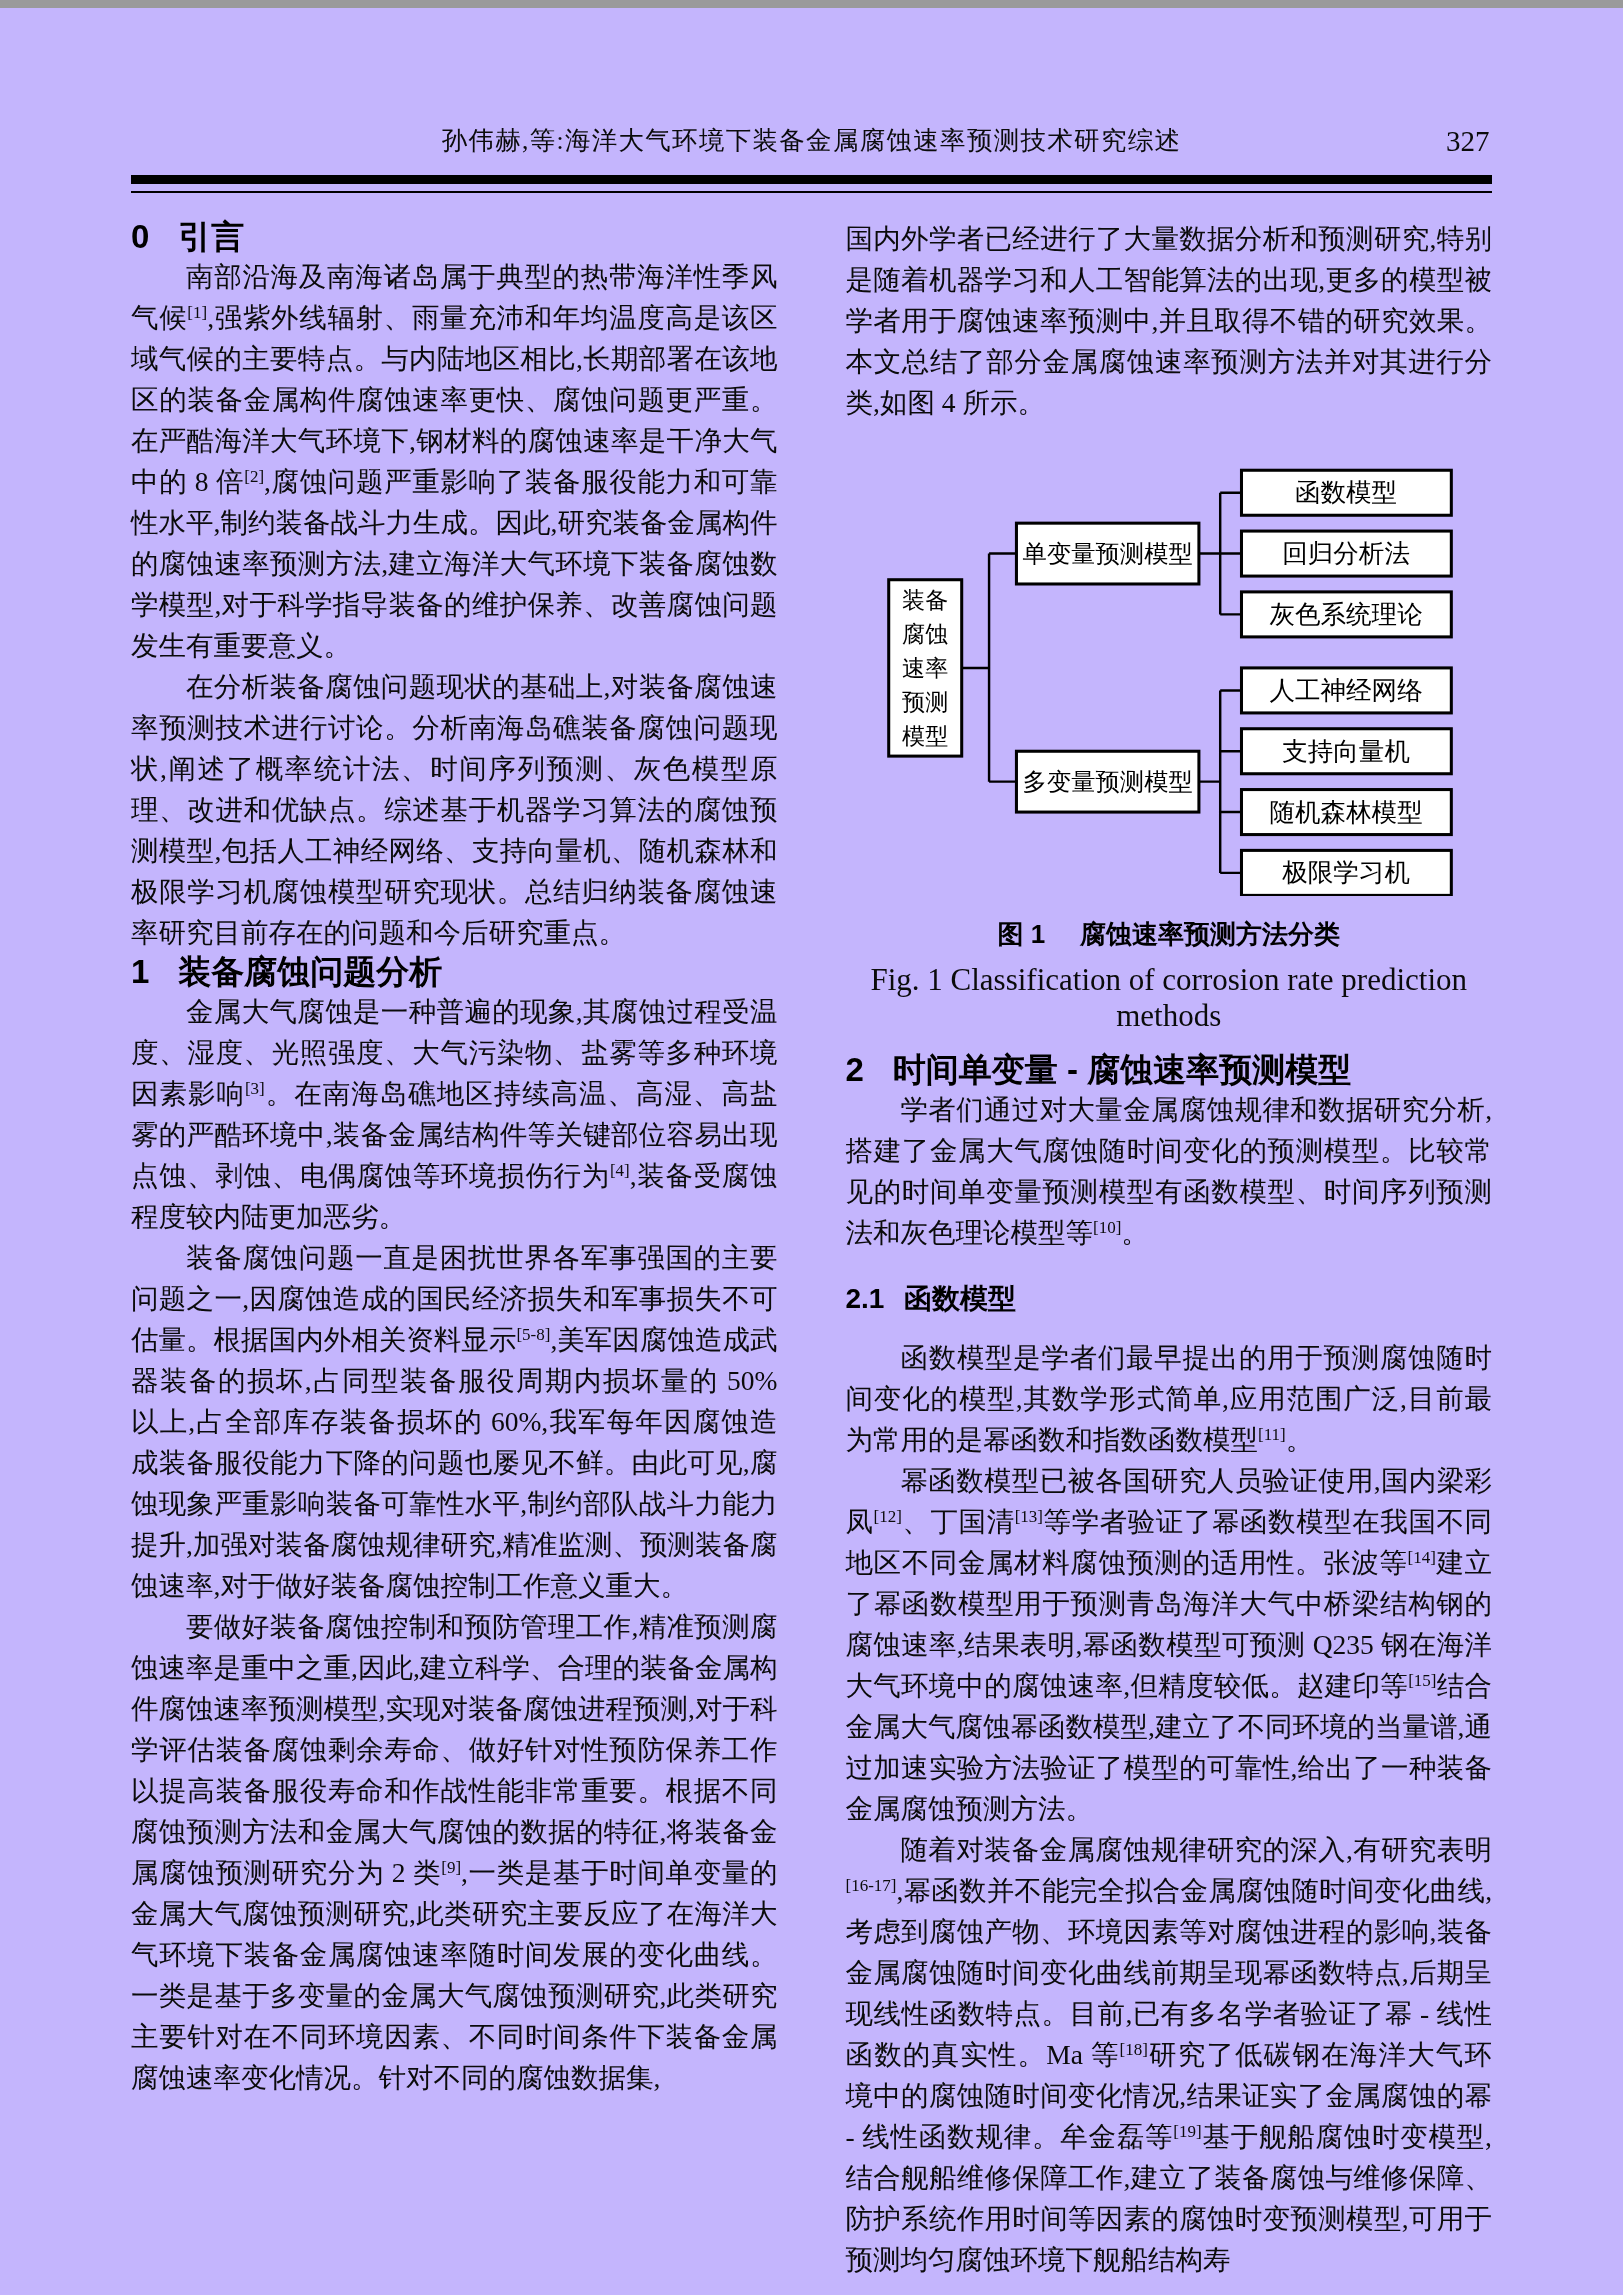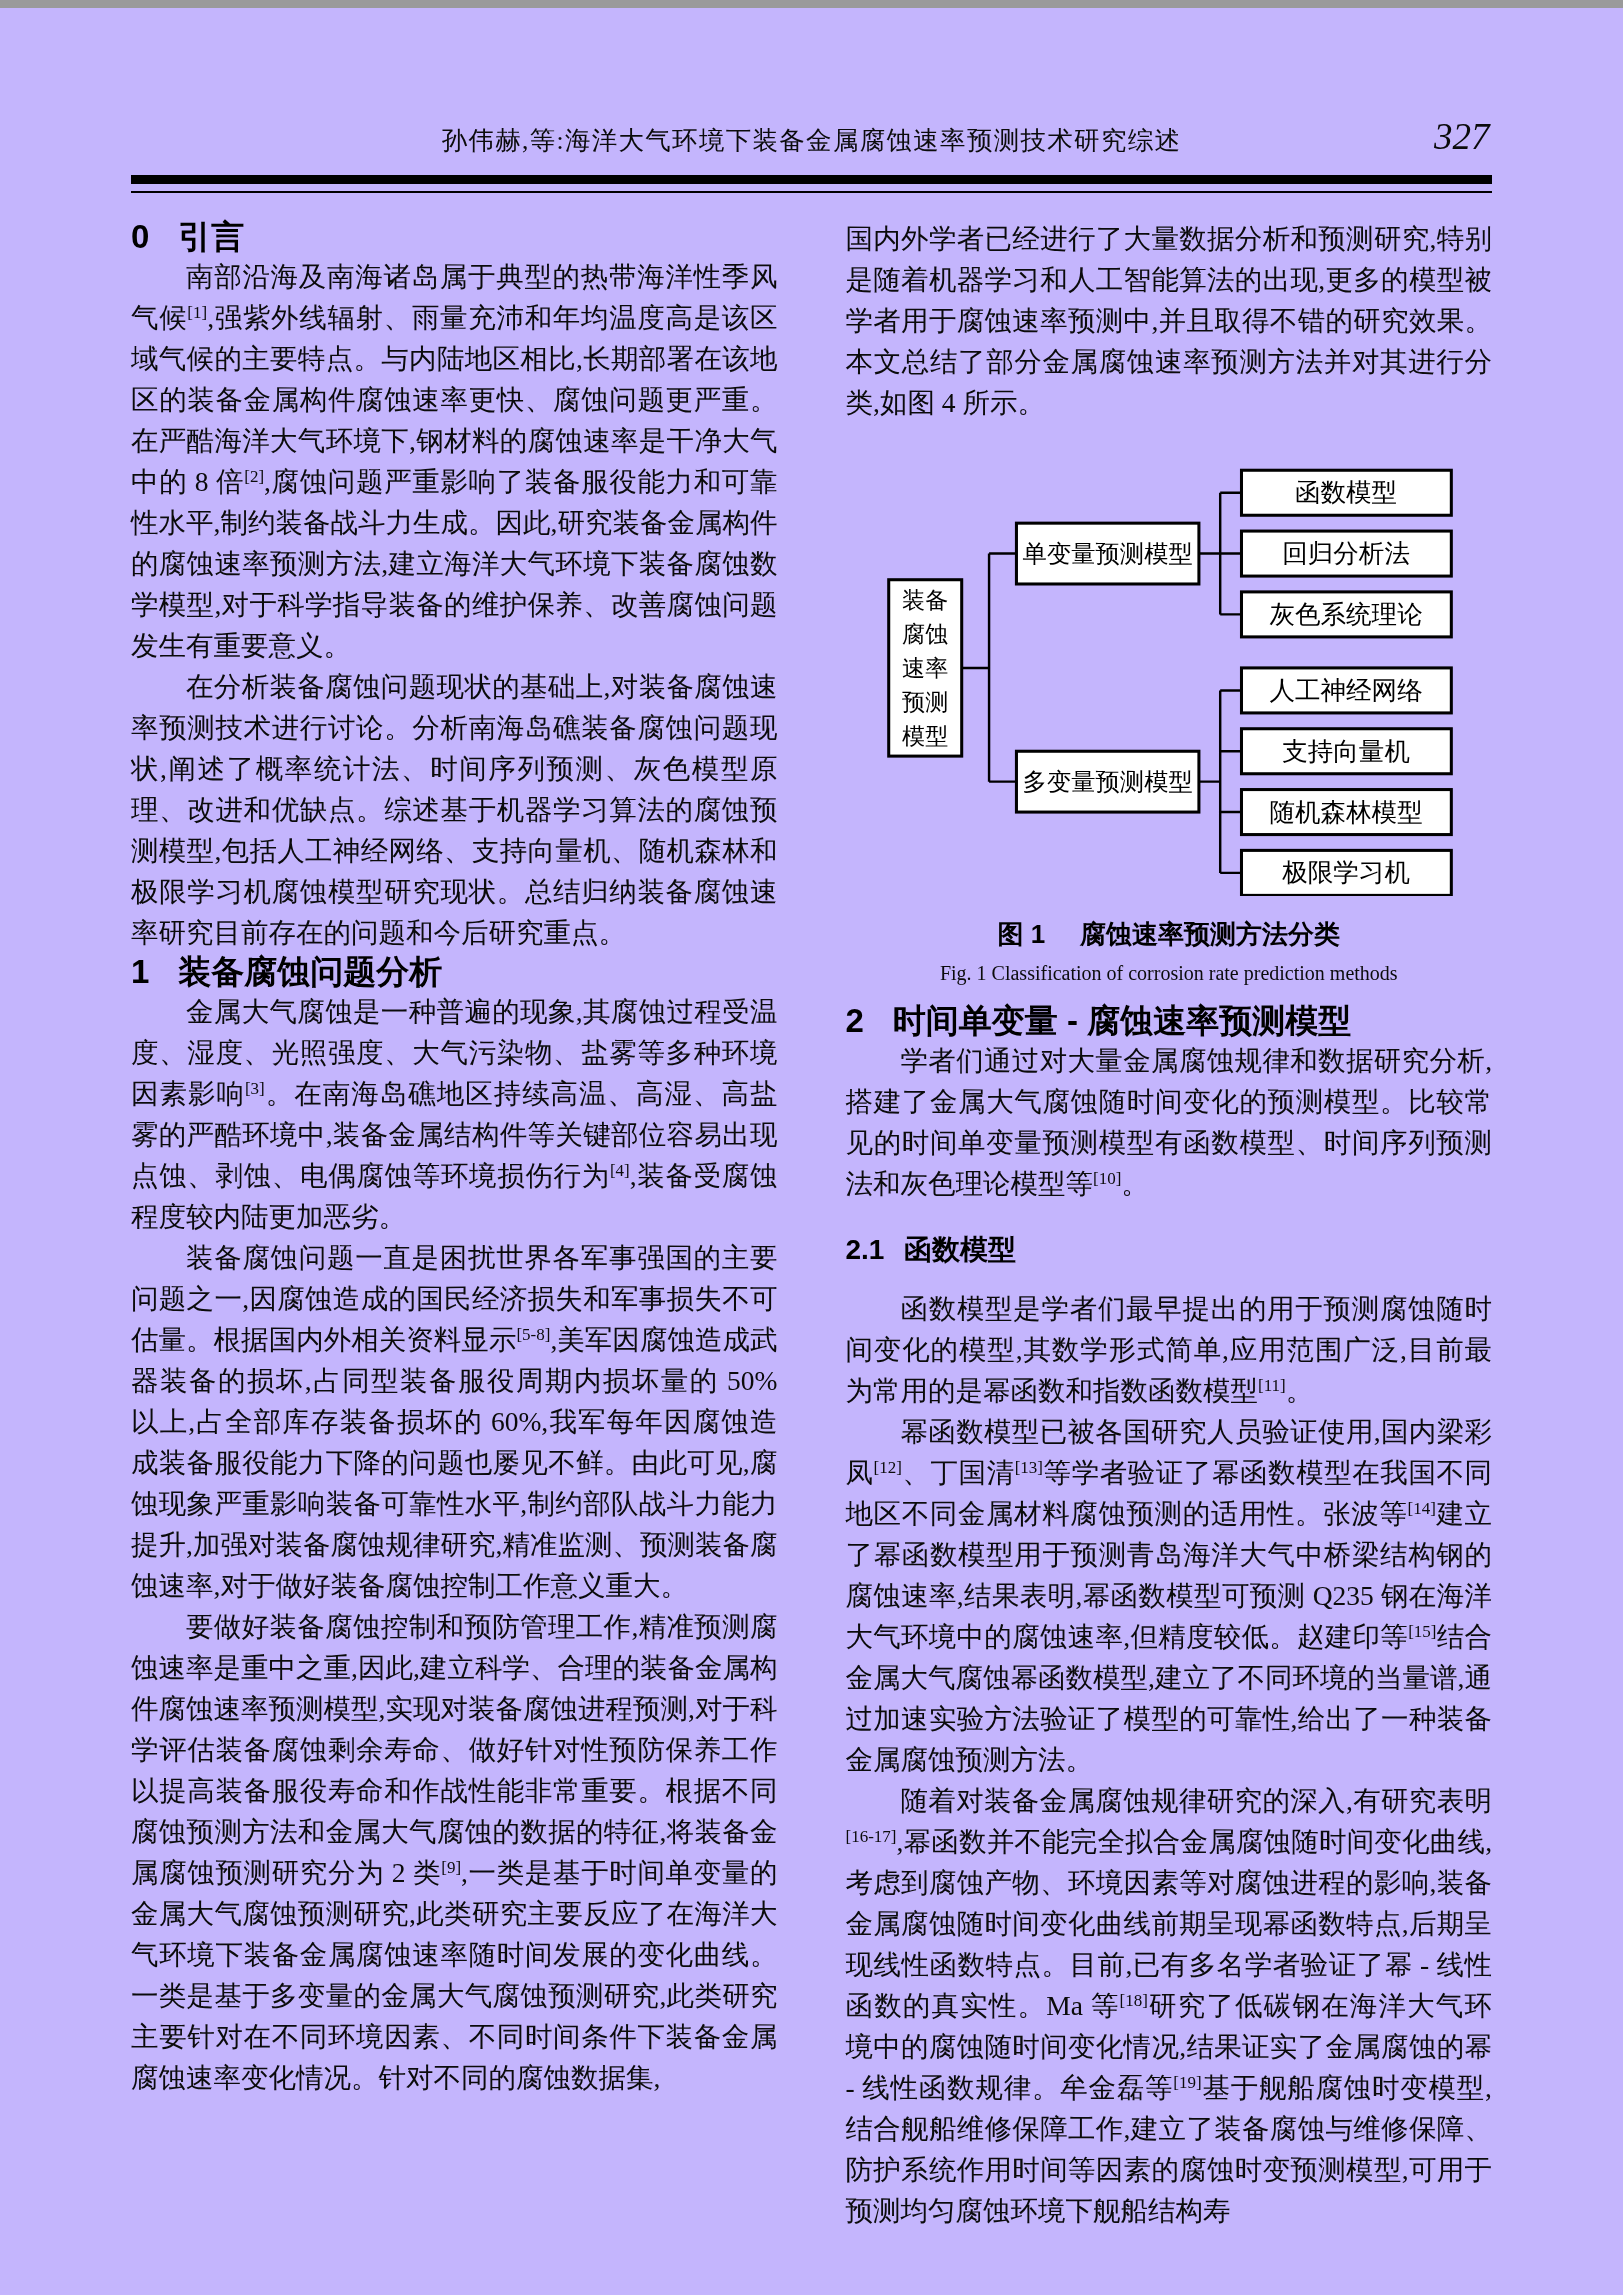--- a/index.html
+++ b/index.html
@@ -26,22 +26,21 @@
     transform: translateX(-50%);
     bottom: 0;
     font-size: 25.5px;
     letter-spacing: 1.3px;
     white-space: nowrap;
   }
   .page-number {
     position: absolute;
     right: 2.6px;
     bottom: 0;
-    font-size: 37px;
-    font-style: italic;
+    font-size: 29px;
   }
   .rule-thick { height: 8.5px; background: #000; margin-top: 17px; }
   .rule-thin  { height: 2.6px;  background: #000; margin-top: 7.2px; }
 
   
   .columns { display: flex; gap: 68px; margin-top: 25px; }
   .col { width: 654px; }
 
   
   p.body-par {
@@ -91,21 +90,21 @@
   .cap-zh {
     margin-top: 18.3px;
     font-family: "Liberation Sans", "DejaVu Sans", sans-serif;
     font-weight: 700;
     font-size: 26px;
     color: #000;
   }
   .cap-zh .cap-text { margin-left: 35px; }
   .cap-en {
     margin-top: 10.5px;
-    font-size: 20px;
+    font-size: 31px;
     font-family: Liberation Serif, serif;
   }
 </style>
 </head>
 <body>
 
 <div class="page">
 
   <div class="running-head">
     <span class="running-title">孙伟赫,等:海洋大气环境下装备金属腐蚀速率预测技术研究综述</span>

